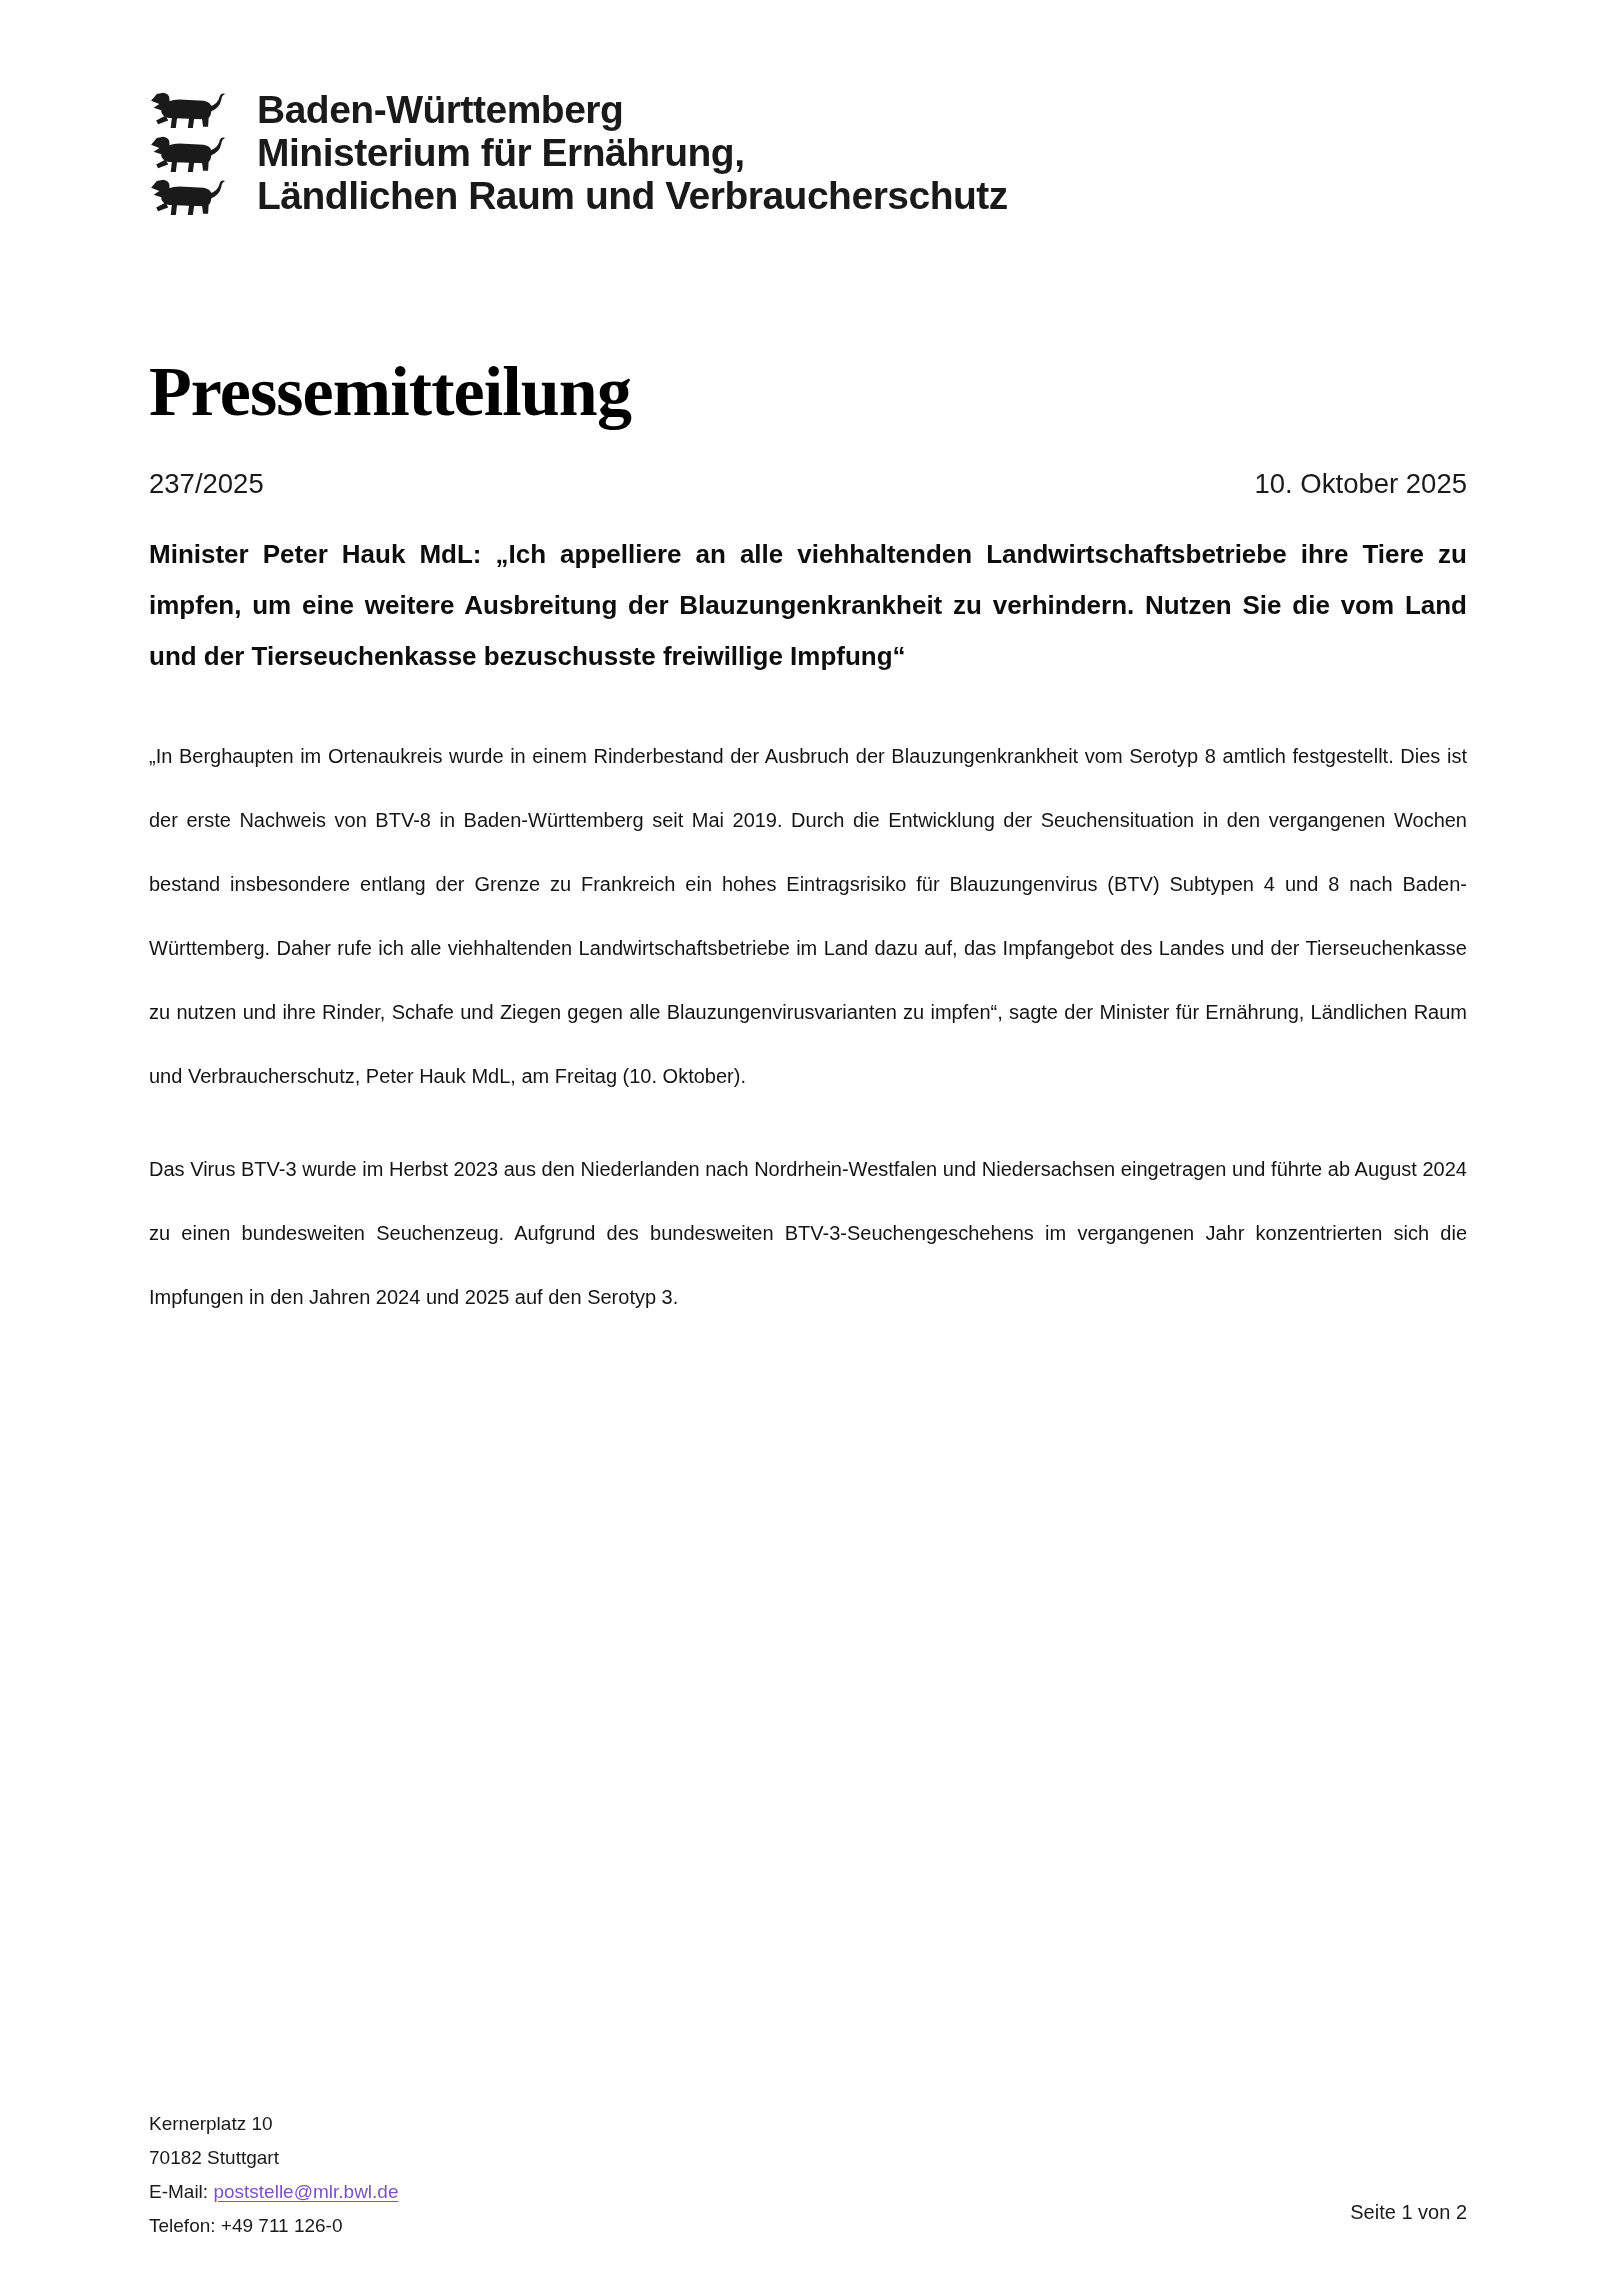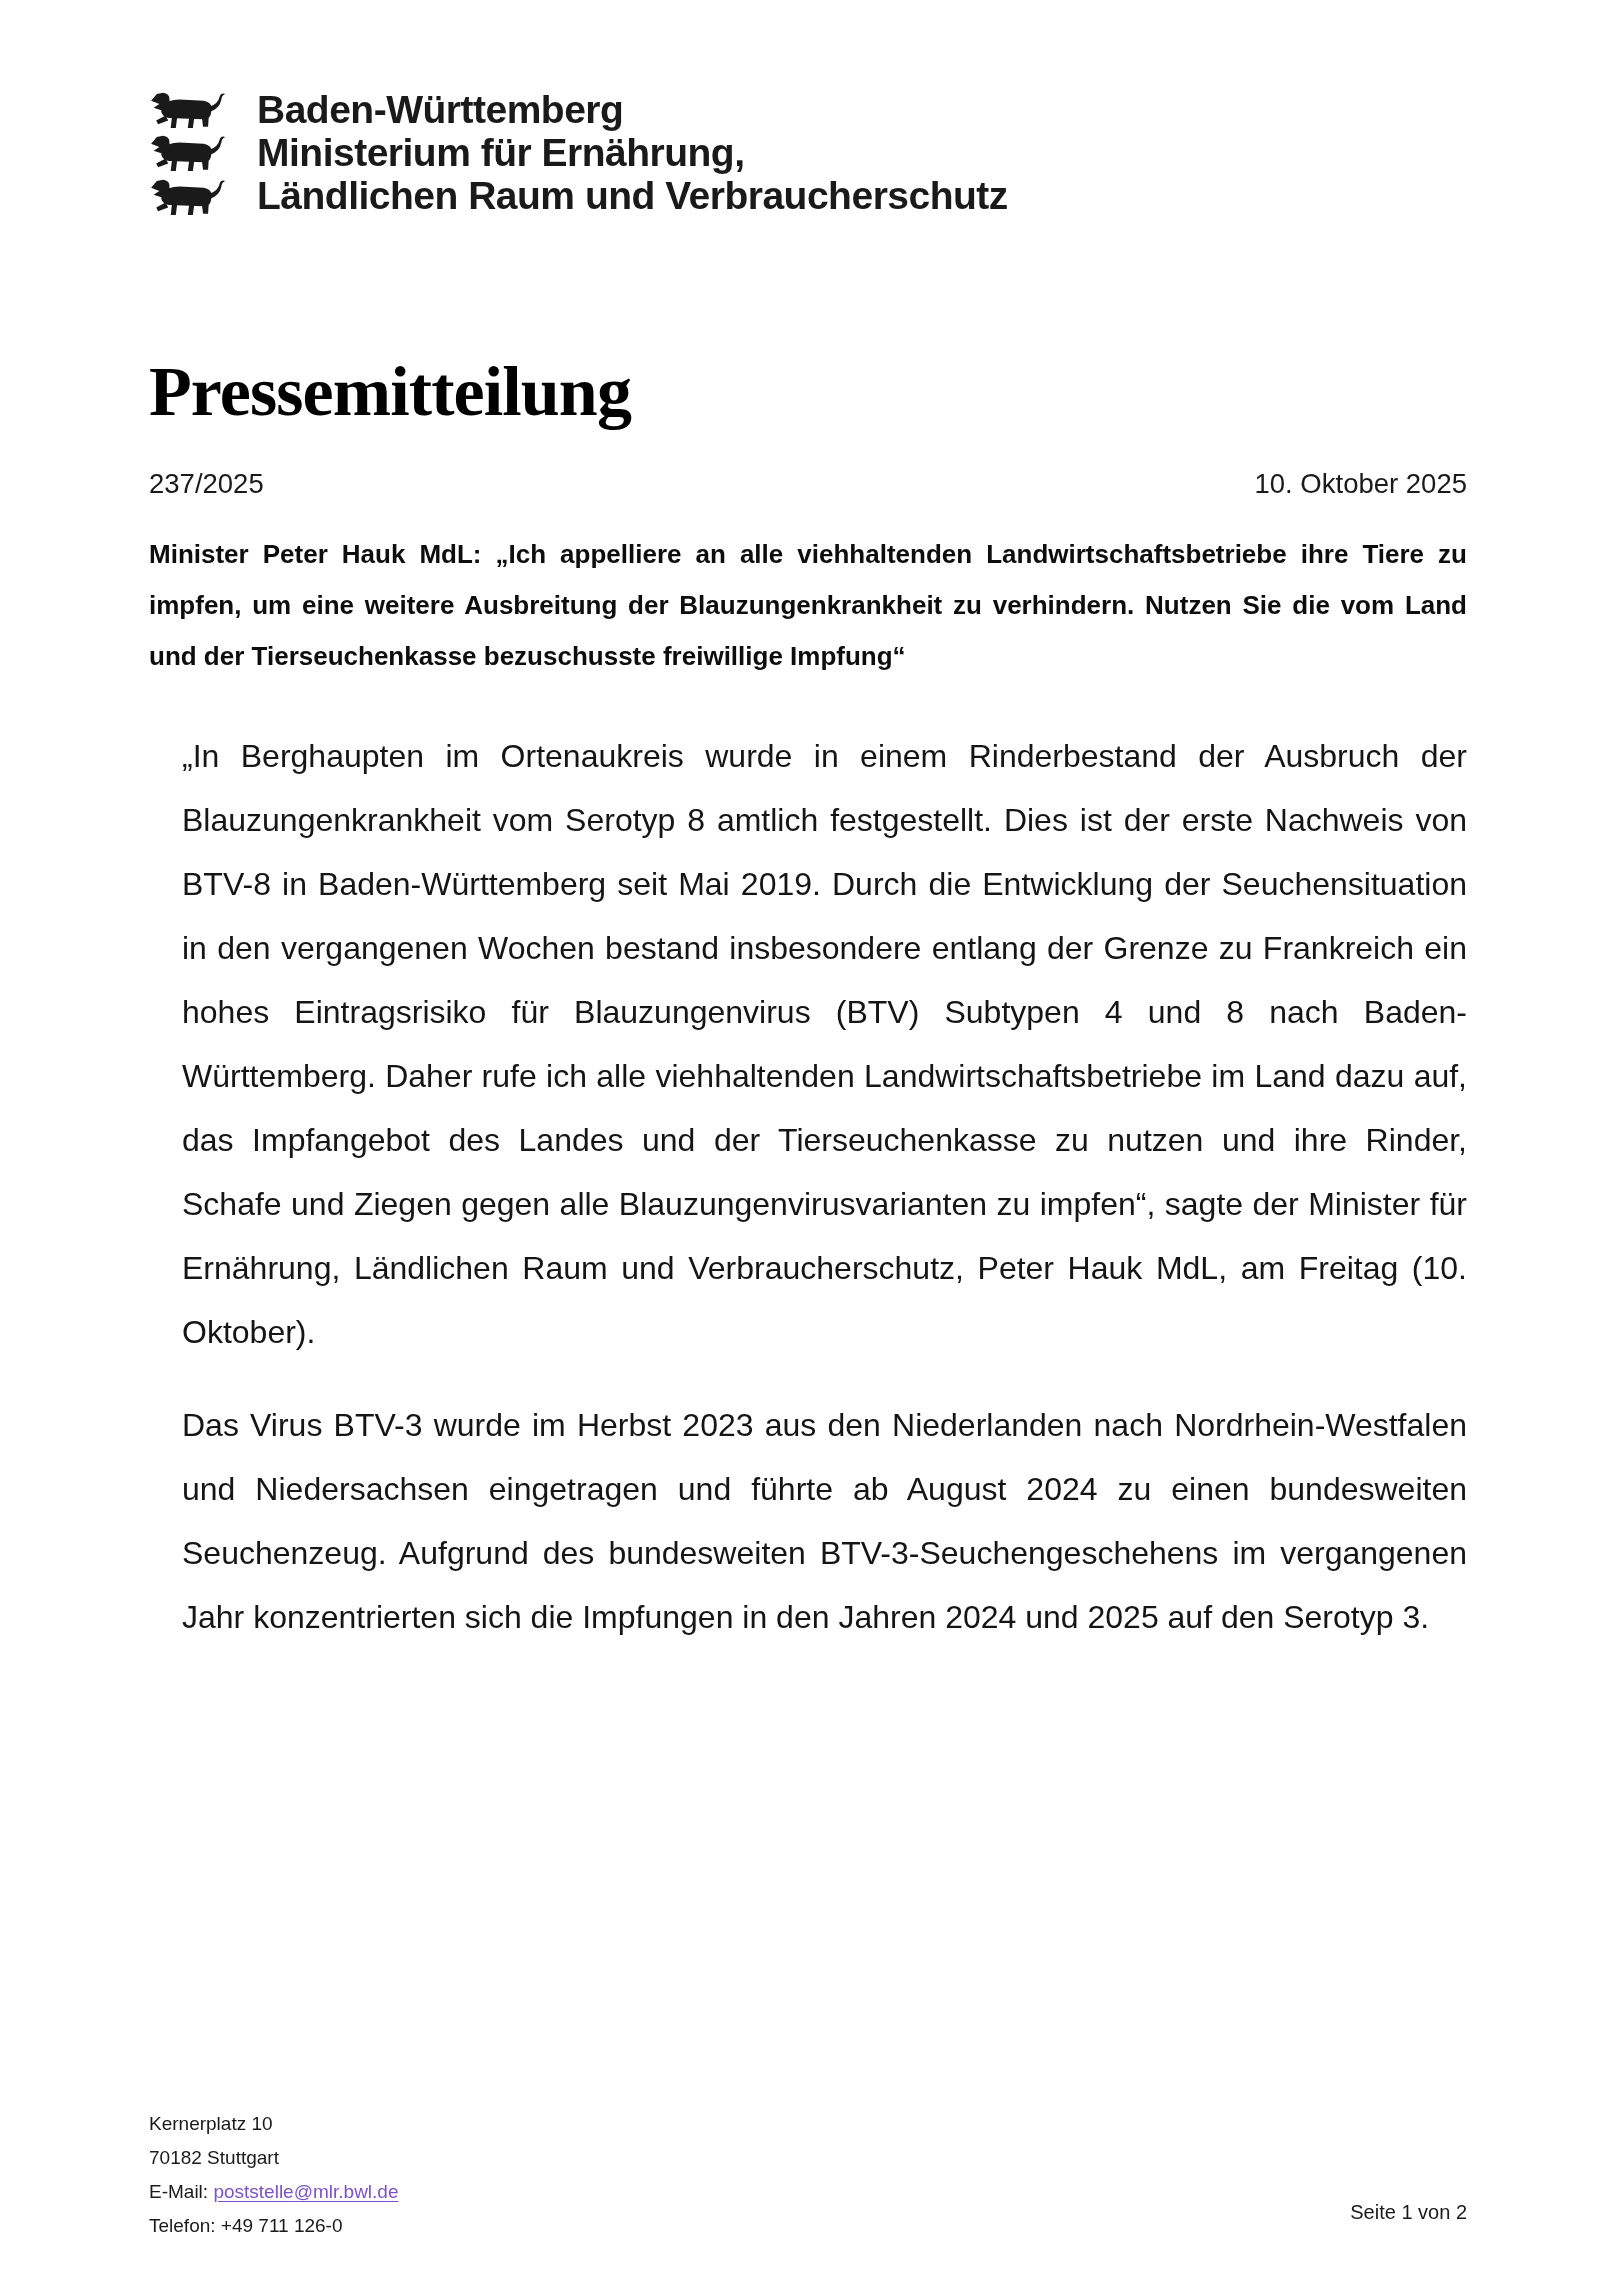--- a/index.html
+++ b/index.html
@@ -12,21 +12,21 @@
     height: 2290px;
     margin: 0 auto;
     background: #ffffff;
     padding: 0 149px;
     overflow: hidden;
   }
 
   
   .logo {
     display: flex;
-    align-items: flex-start;
+    align-items: flex-end;
     margin-top: 88px;
   }
   .logo-lions {
     display: flex;
     flex-direction: column;
     gap: 5.5px;
     padding-top: 3.7px;
   }
   .logo-lions svg { display: block; width: 84px; height: 38px; }
   .logo-text {
@@ -73,26 +73,25 @@
     font-size: 26px;
     line-height: 51px;
     font-weight: bold;
     color: #0d0d0d;
     text-align: justify;
   }
 
   
   .body-text { margin-top: 42px; }
   .body-text p {
-    font-size: 32px;
+    font-size: 20px;
     line-height: 64px;
     text-align: justify;
     color: #151515;
     margin-bottom: 29px;
-    margin-left: 33px;
   }
 
   
   .footer {
     position: absolute;
     left: 149px;
     right: 149px;
     top: 2107px;
     font-size: 19px;
     line-height: 34px;

